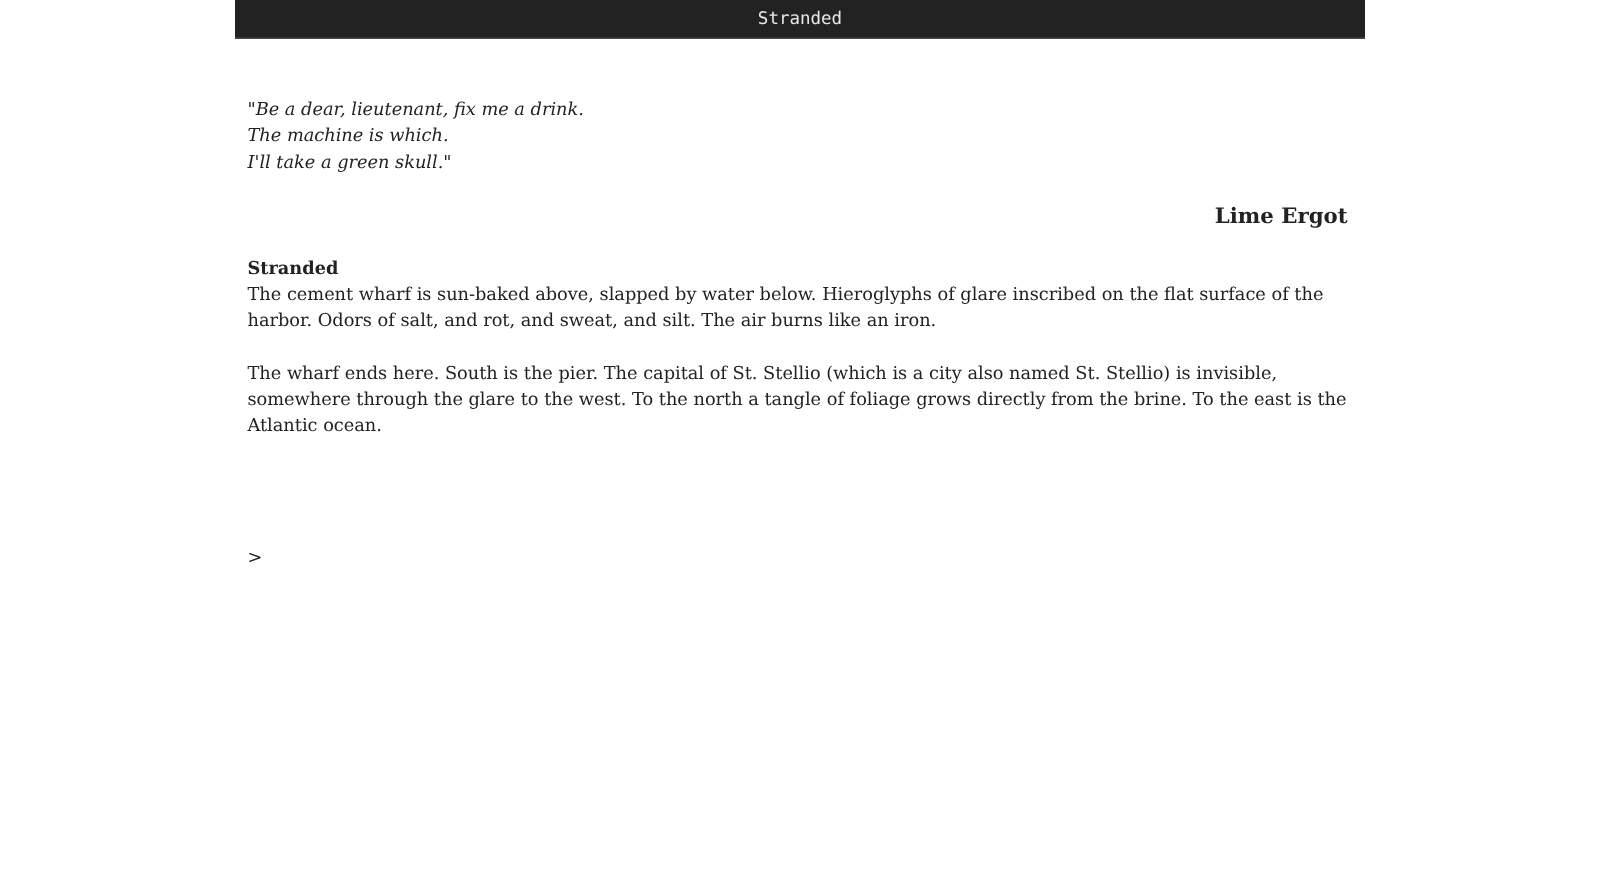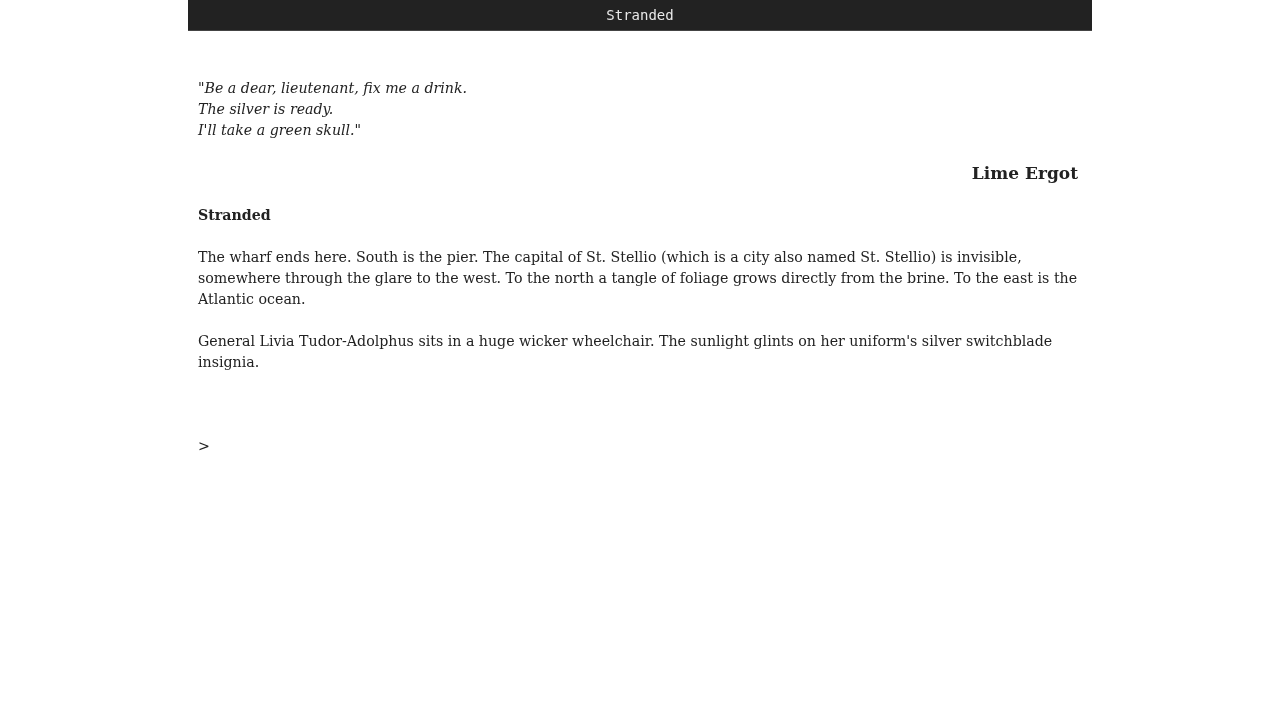--- a/index.html
+++ b/index.html
@@ -27,30 +27,30 @@
 </head>
 <body>
 
 <div class="game">
   <div class="status-bar">
     <span>Stranded</span>
   </div>
 
   <div class="buffer">
     <p class="quote">"Be a dear, lieutenant, fix me a drink.</p>
-    <p class="quote">The silver is ready.</p>
+    <p class="quote">The machine is which.</p>
     <p class="quote">I'll take a green skull."</p>
     <div class="blank"></div>
     <p class="title">Lime Ergot</p>
     <div class="blank"></div>
     <p class="heading">Stranded</p>
+    <p>The cement wharf is sun-baked above, slapped by water below. Hieroglyphs of glare inscribed on the flat surface of the harbor. Odors of salt, and rot, and sweat, and silt. The air burns like an iron.</p>
     <div class="blank"></div>
     <p>The wharf ends here. South is the pier. The capital of St. Stellio (which is a city also named St. Stellio) is invisible, somewhere through the glare to the west. To the north a tangle of foliage grows directly from the brine. To the east is the Atlantic ocean.</p>
     <div class="blank"></div>
-    <p>General Livia Tudor-Adolphus sits in a huge wicker wheelchair. The sunlight glints on her uniform's silver switchblade insignia.</p>
     <div class="blank"></div>
     <div class="blank"></div>
     <div class="blank"></div>
     <div class="prompt-line">
       <span>&gt;</span>
       <input class="prompt-input" type="text" value="" style="">
     </div>
   </div>
 </div>
 

